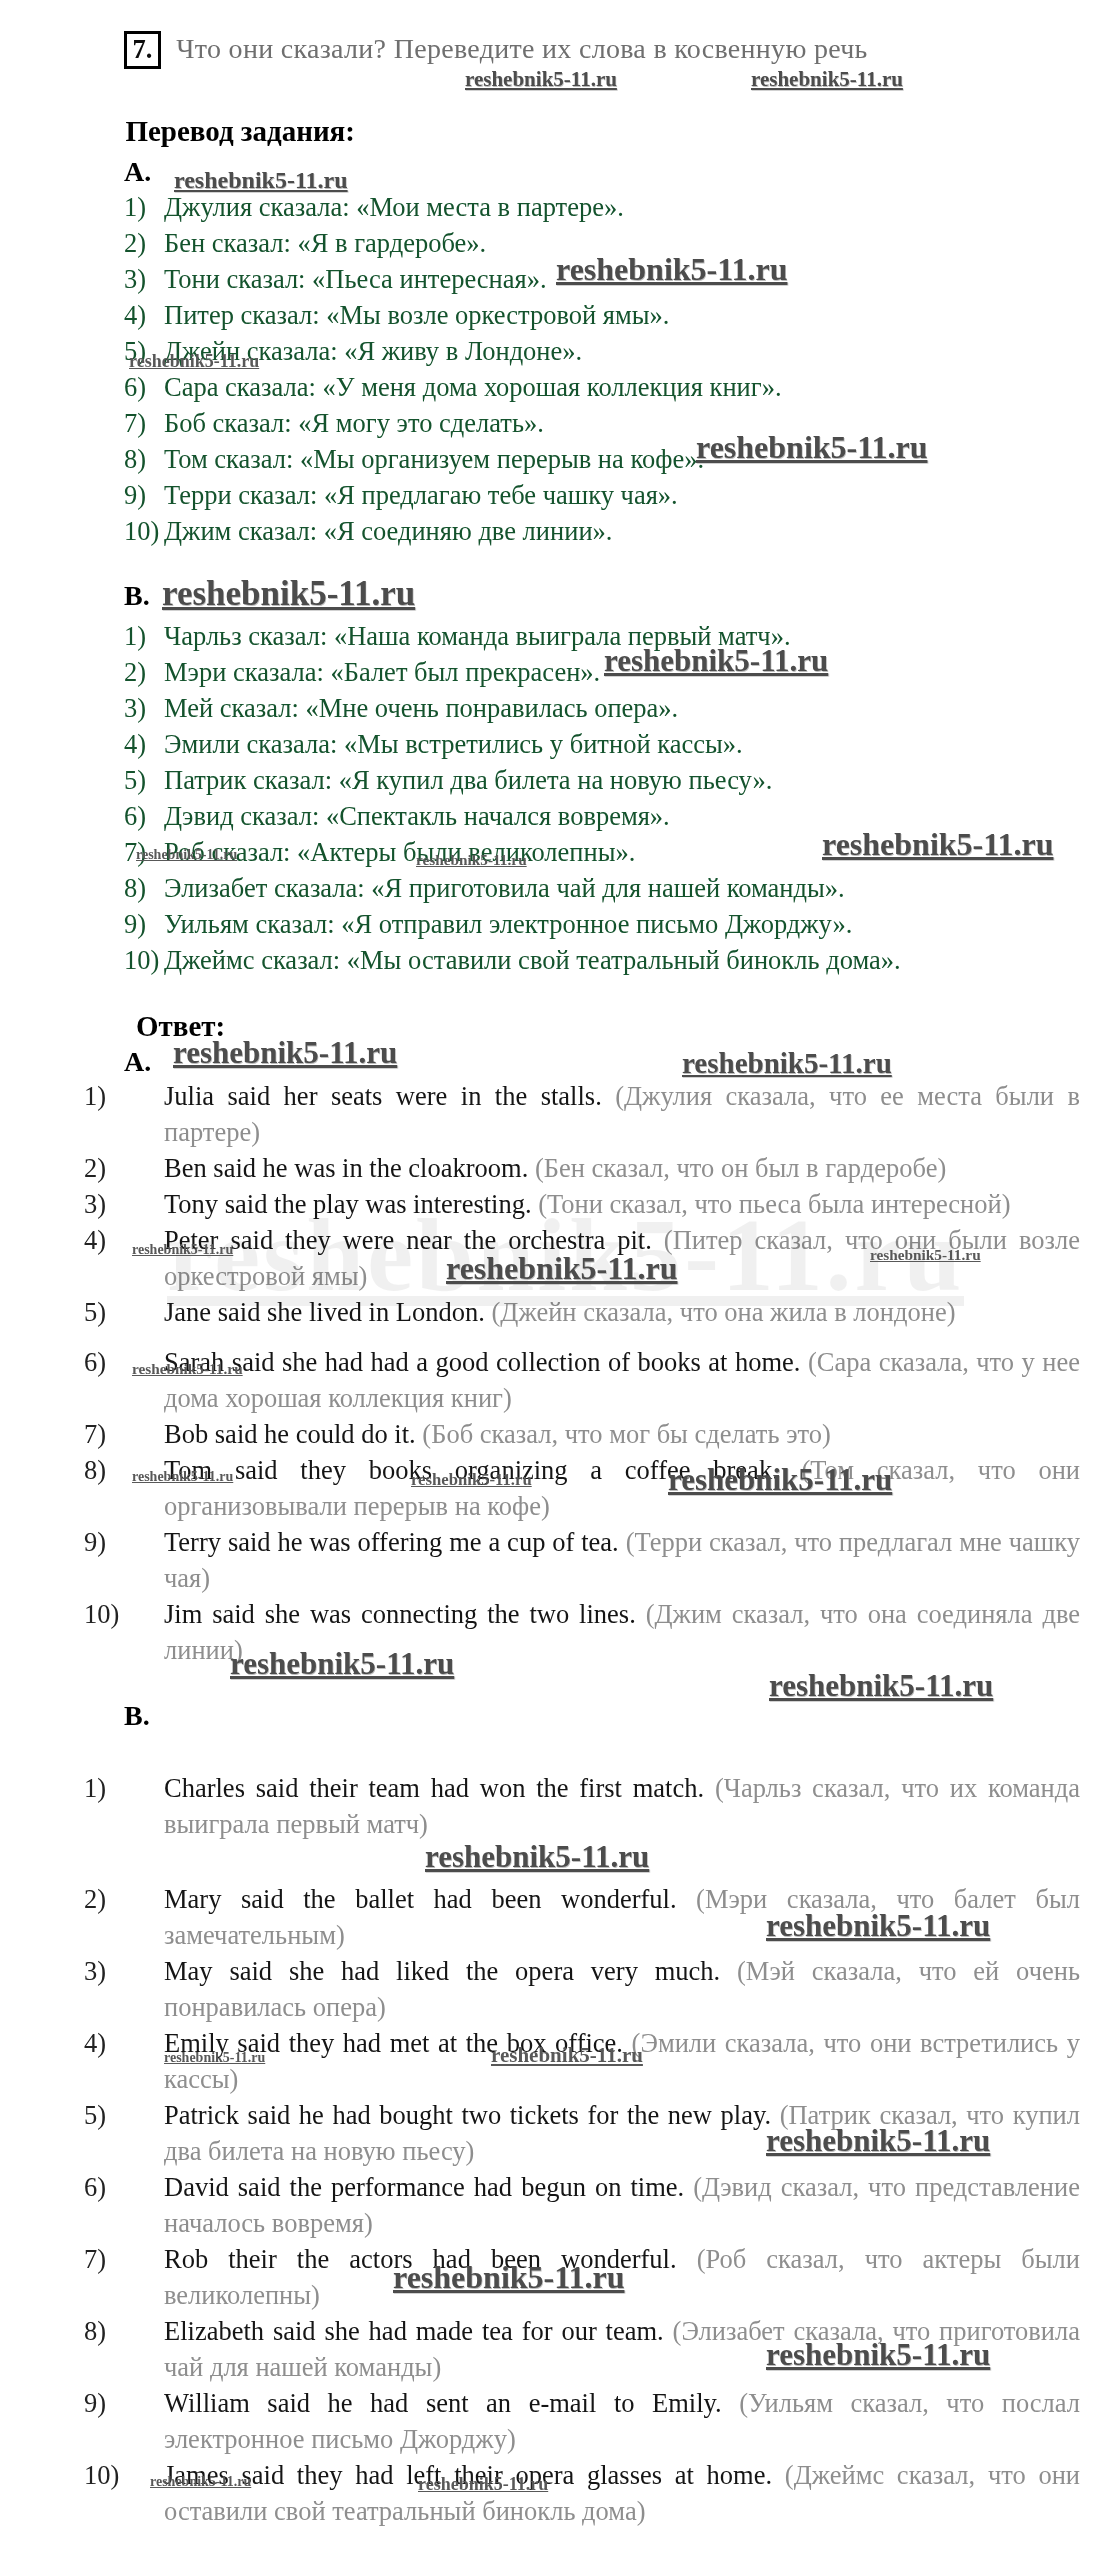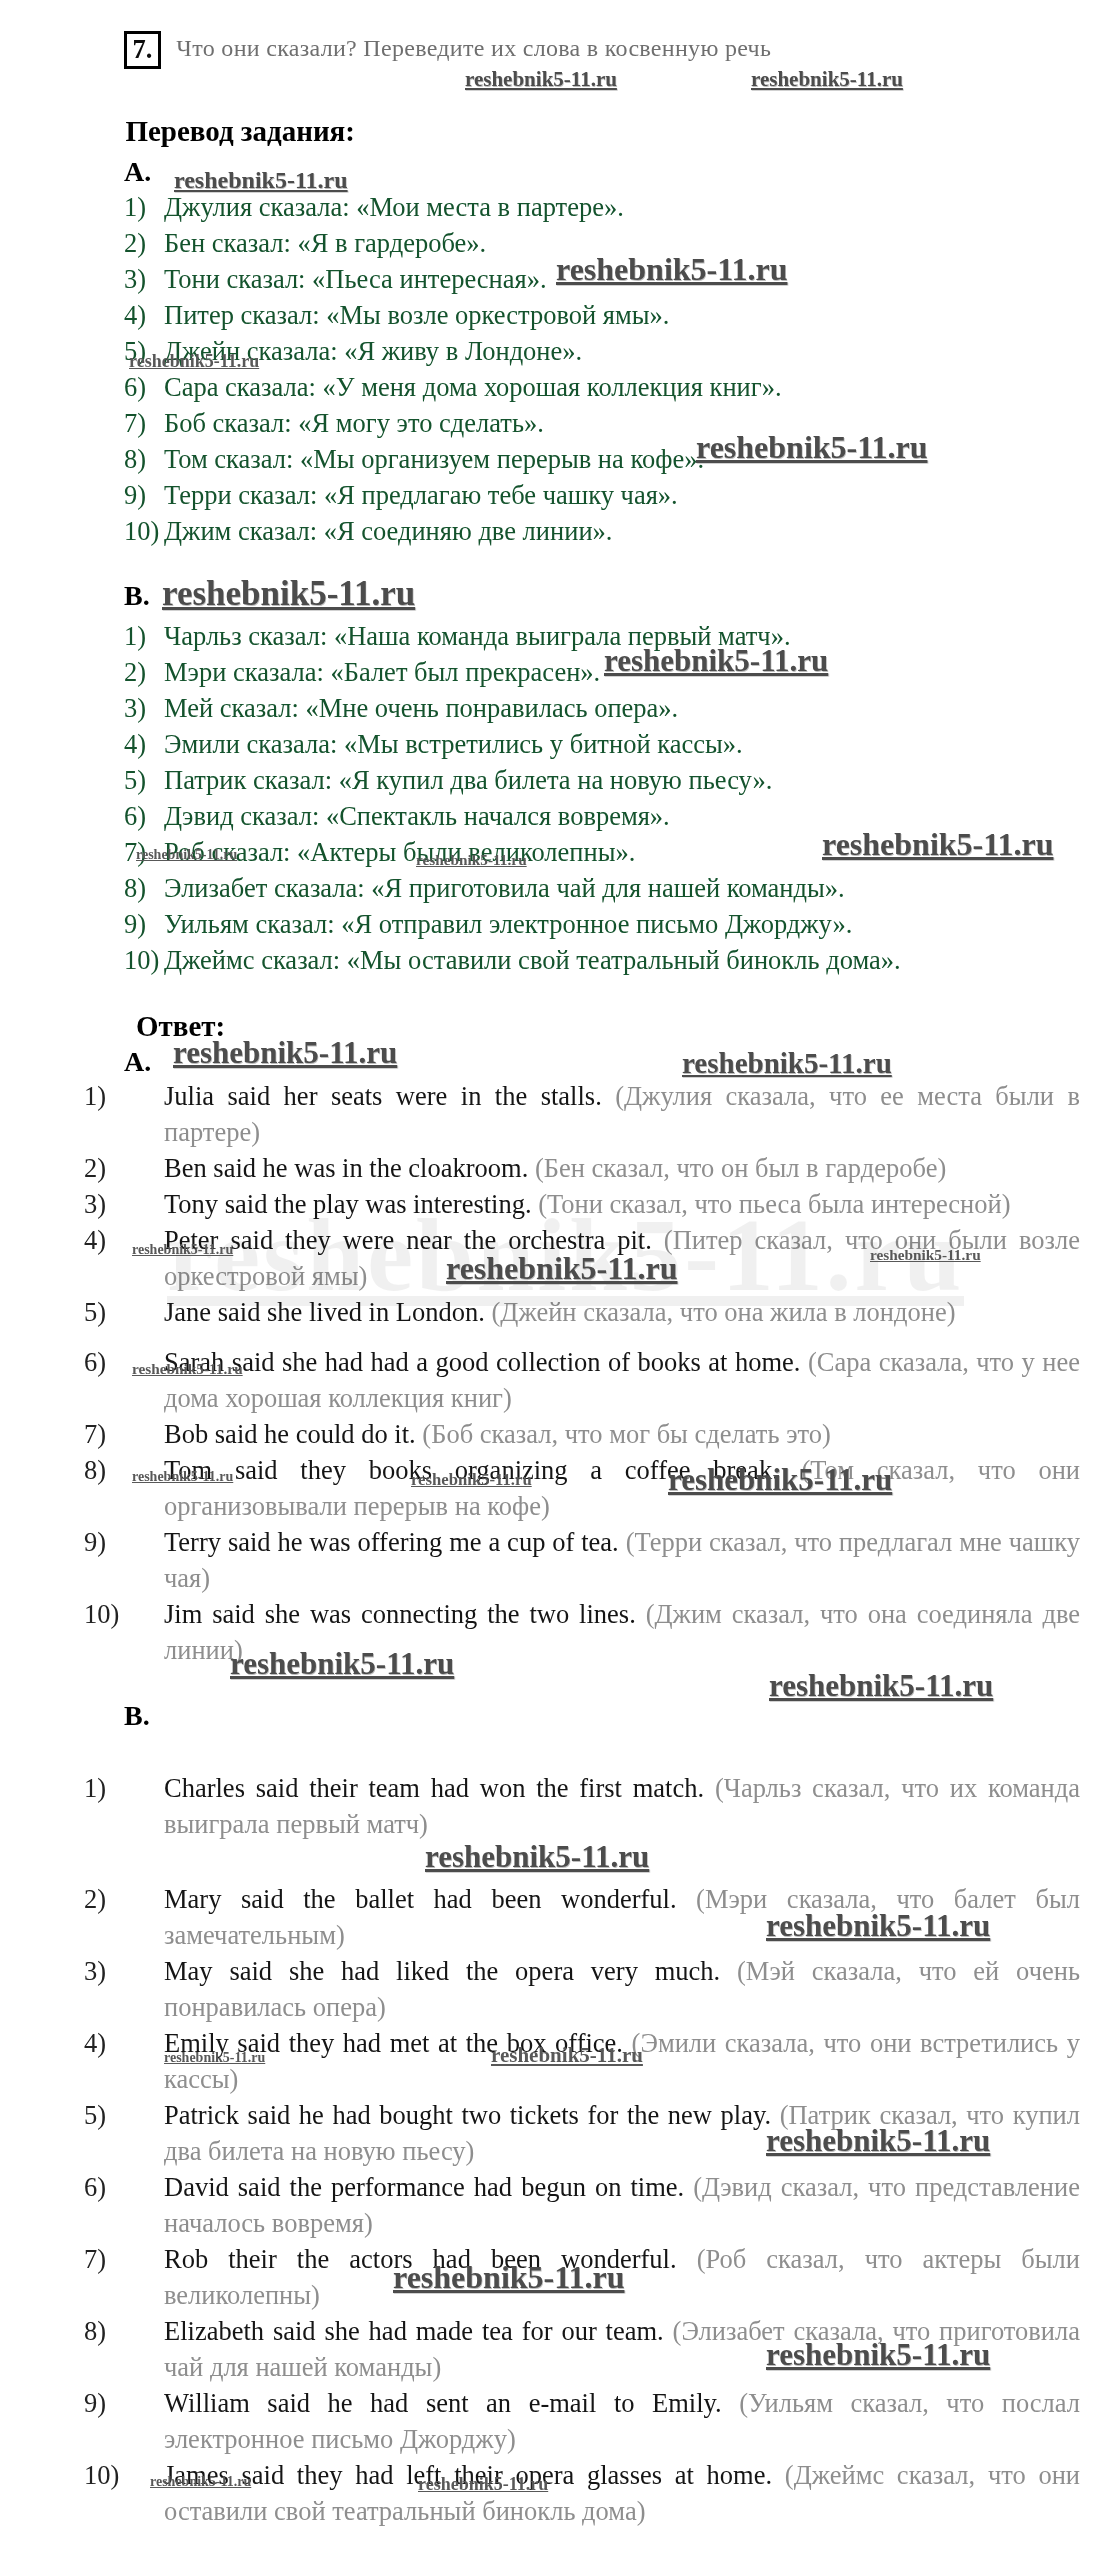--- a/index.html
+++ b/index.html
@@ -3,21 +3,21 @@
 <meta charset="utf-8">
 <style>
   html,body{margin:0;padding:0;}
   body{
     width:1101px;height:2576px;position:relative;background:#ffffff;
     font-family:"Liberation Serif", serif;overflow:hidden;color:#222;
   }
   .content{position:absolute;left:0;top:0;width:100%;box-sizing:border-box;padding:31px 21px 0 124px;}
   .hdr{display:flex;gap:15.3px;align-items:flex-start;}
   .box7{border:3.5px solid #000;padding:0 5.6px 1.4px 5.6px;font-size:26.5px;font-weight:bold;color:#0d0d0d;line-height:31px;background:#fff;}
-  .title{font-size:24px;color:#6f6f6f;line-height:35px;letter-spacing:0.3px;}
+  .title{font-size:28px;color:#6f6f6f;line-height:35px;letter-spacing:0.3px;}
   .h-main{margin:46px 0 0 1.4px;font-size:29px;font-weight:bold;color:#000;line-height:33px;}
   .part{font-size:28px;font-weight:bold;color:#000;line-height:29px;}
   .part-a-task{margin-top:8.4px;}
   .part-b-task{margin-top:32px;}
   .h-answer{margin-top:32px;}
   .part-a-ans{margin-top:4.2px;}
   .part-b-ans{margin-top:33px;}
   ol{list-style:none;margin:0;padding:0;}
   .task{font-size:26.5px;color:#14532d;margin-top:2.8px;}
   .task li{line-height:36px;white-space:nowrap;}

